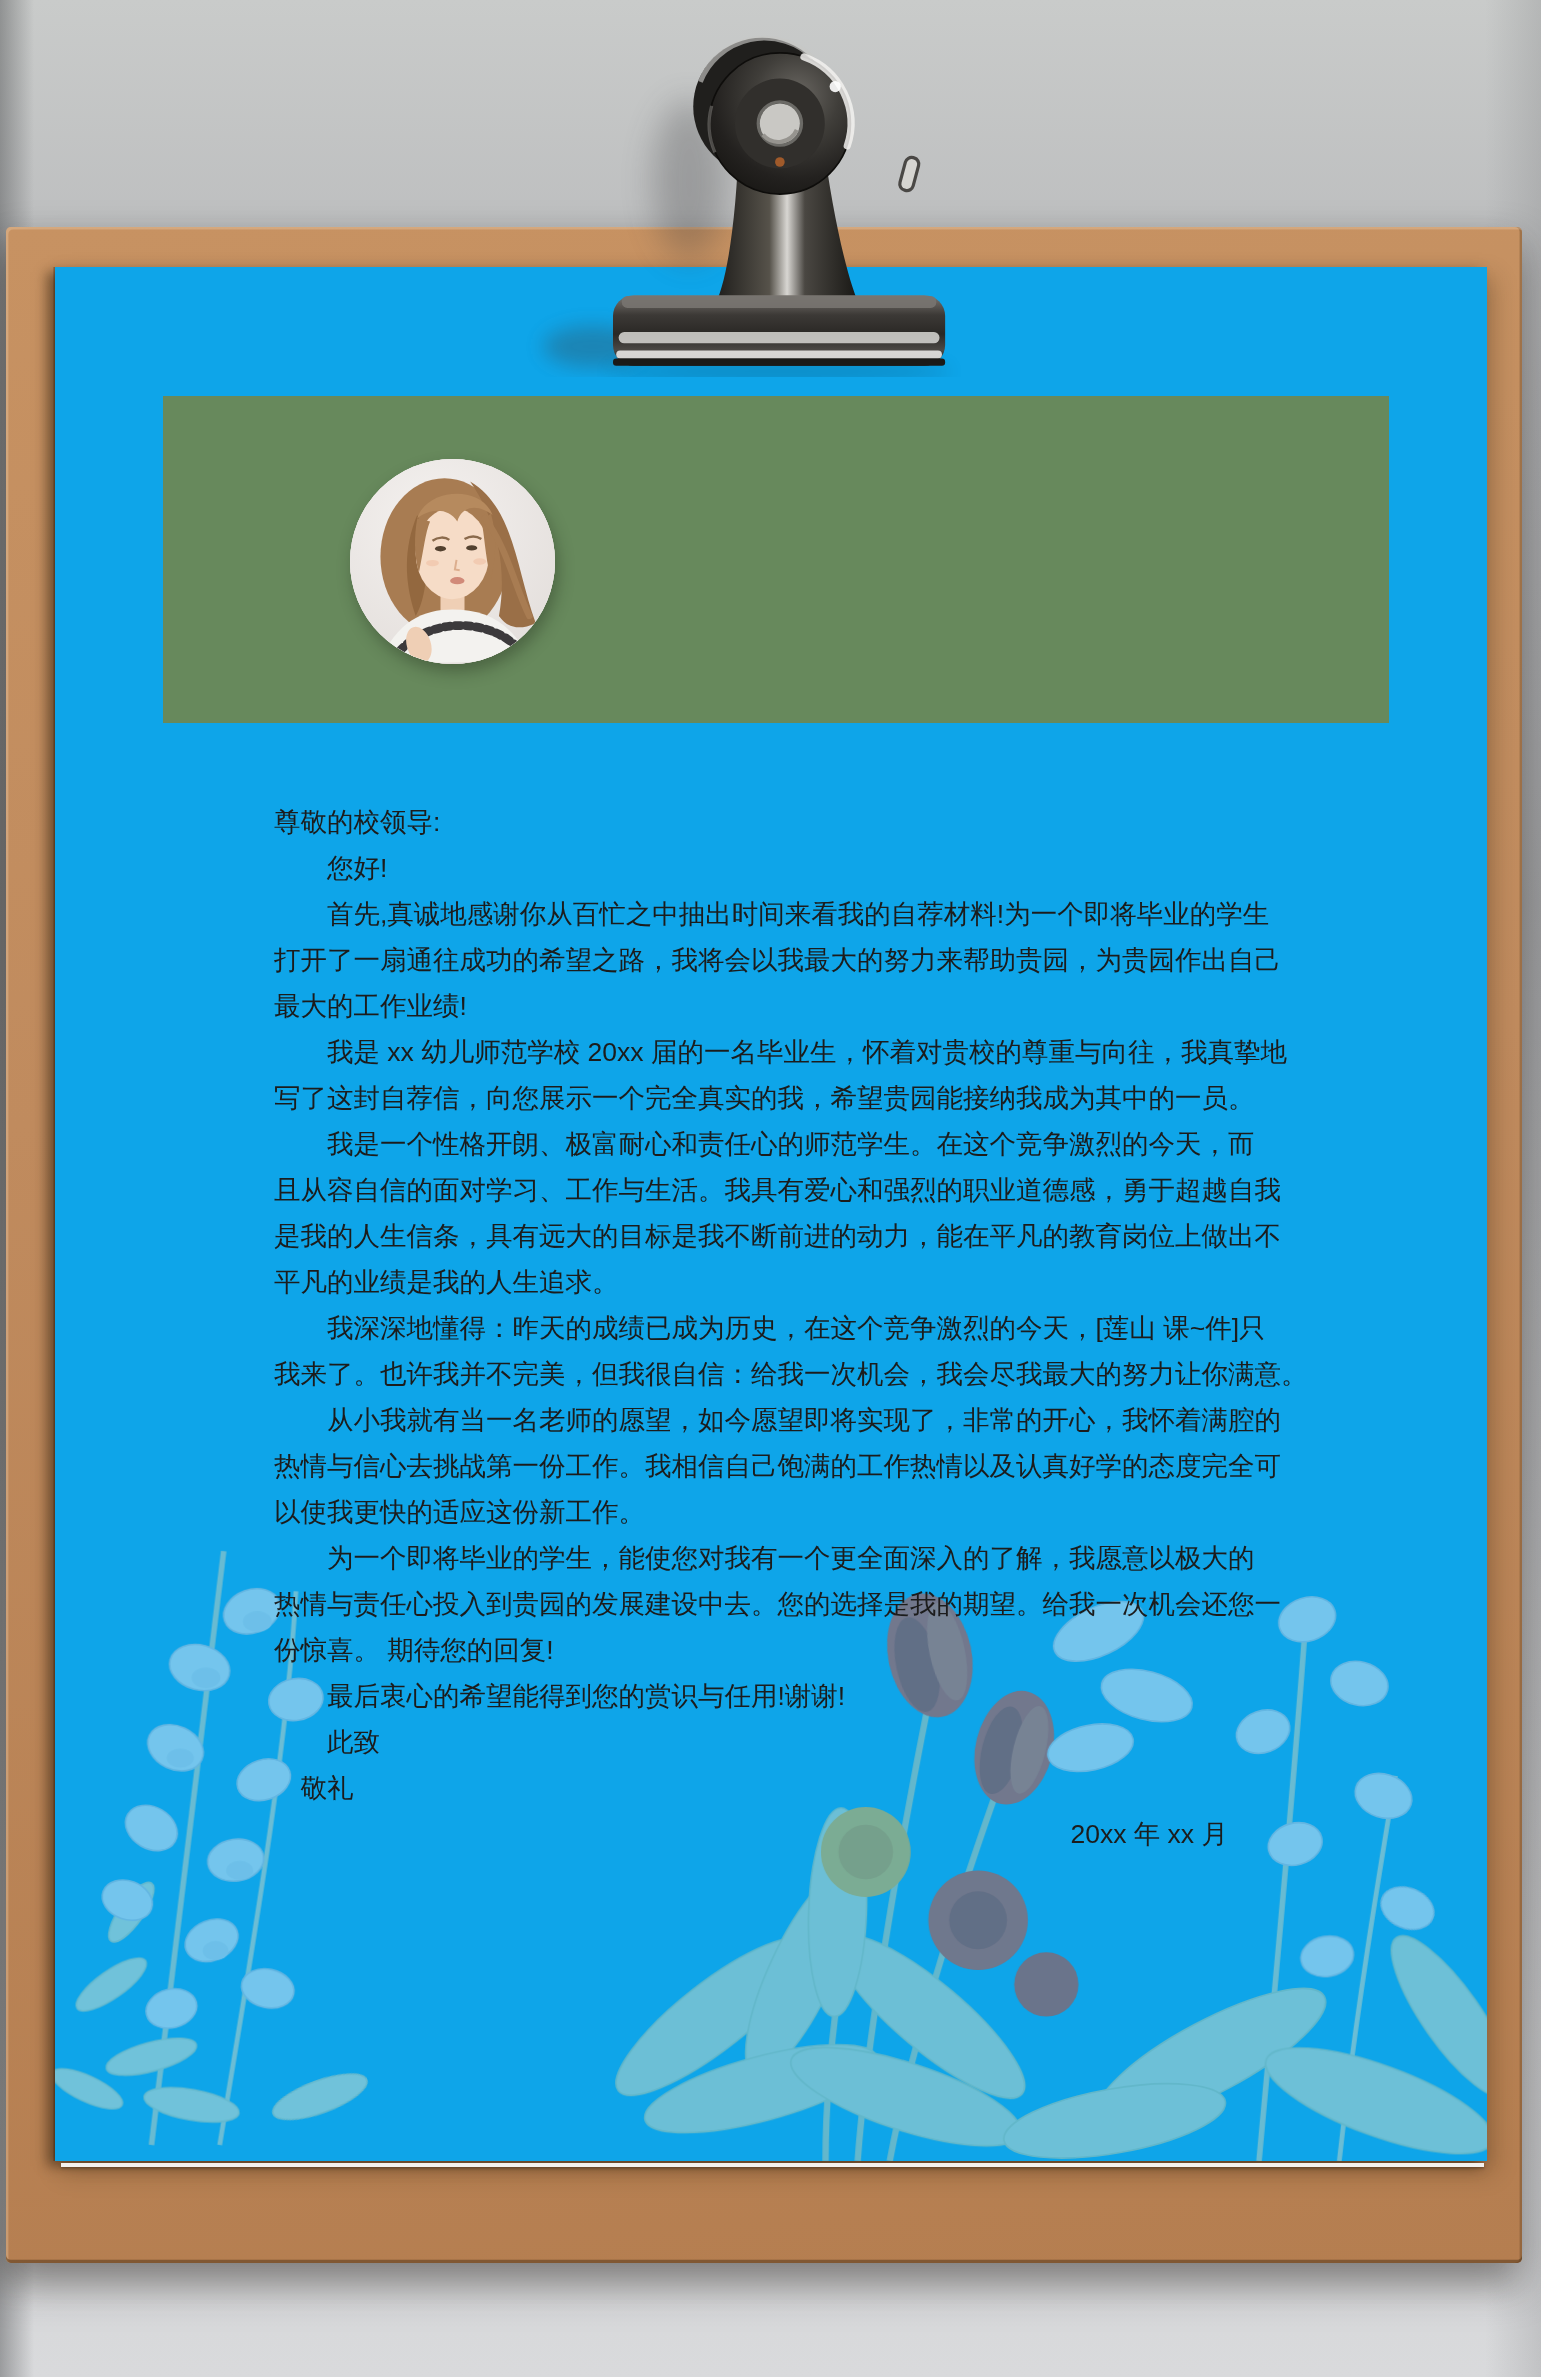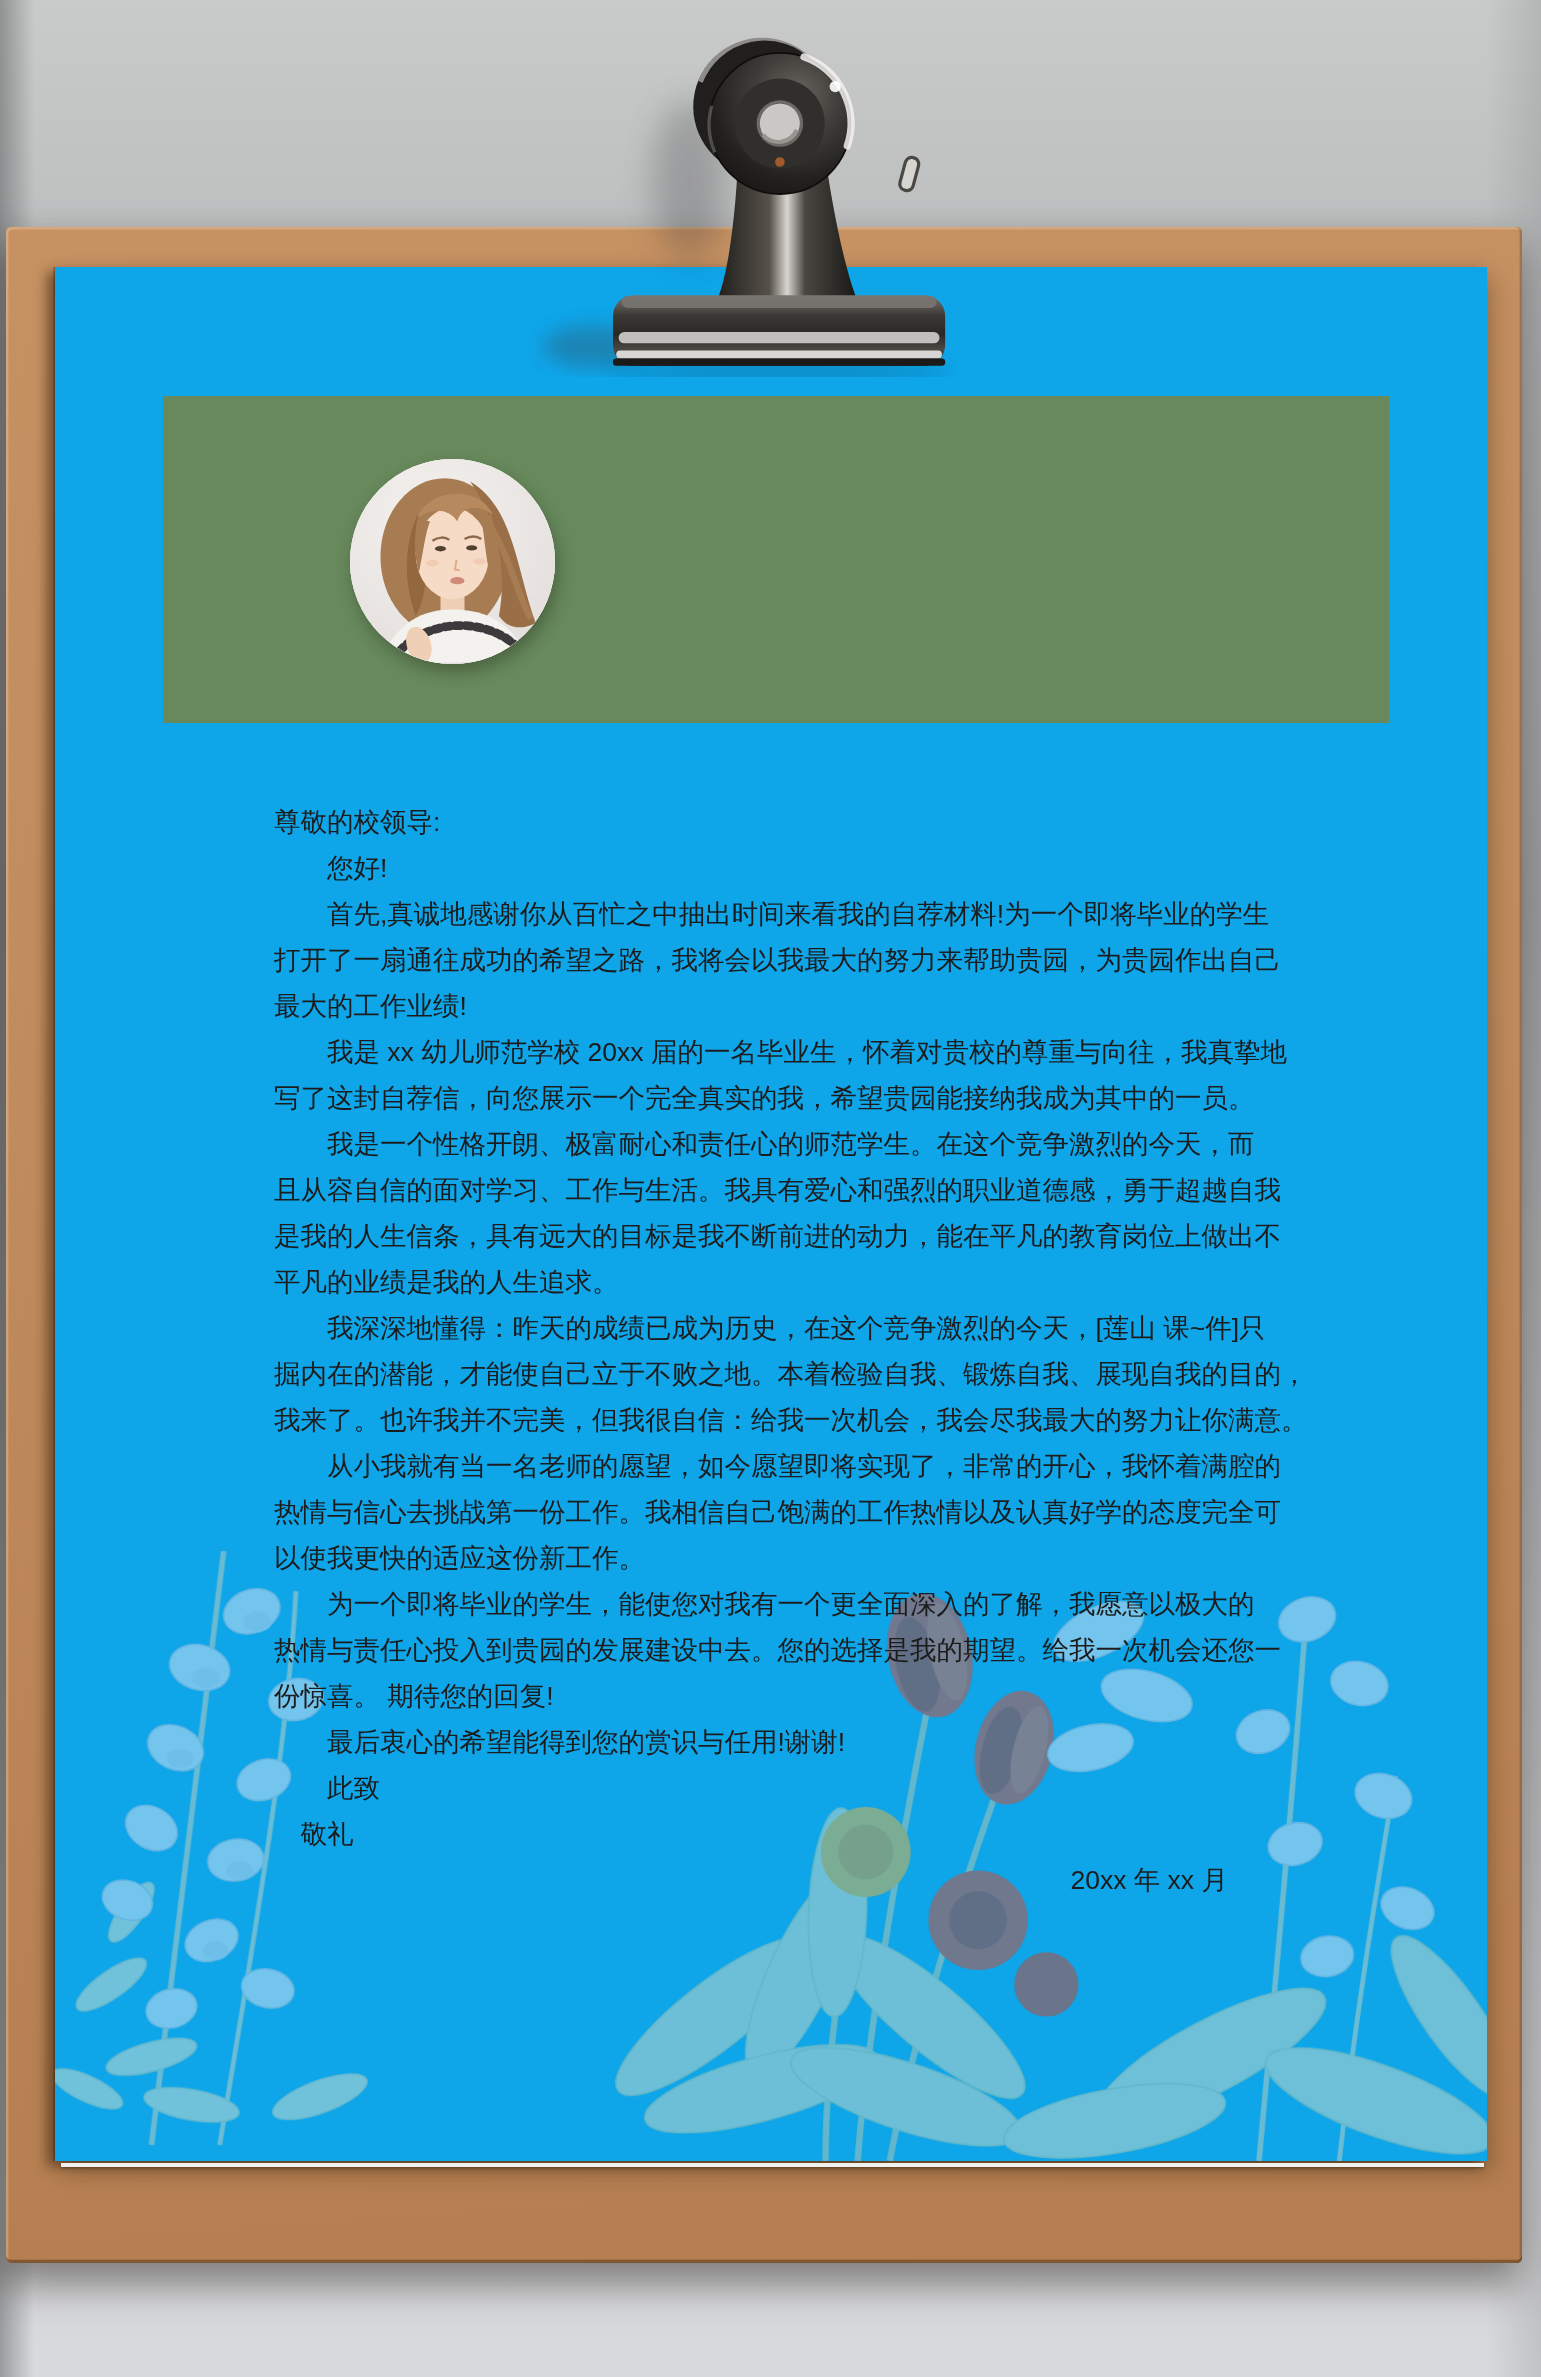--- a/index.html
+++ b/index.html
@@ -200,21 +200,20 @@
     <div class="ln">　　首先,真诚地感谢你从百忙之中抽出时间来看我的自荐材料!为一个即将毕业的学生</div>
     <div class="ln">打开了一扇通往成功的希望之路，我将会以我最大的努力来帮助贵园，为贵园作出自己</div>
     <div class="ln">最大的工作业绩!</div>
     <div class="ln">　　我是 xx 幼儿师范学校 20xx 届的一名毕业生，怀着对贵校的尊重与向往，我真挚地</div>
     <div class="ln">写了这封自荐信，向您展示一个完全真实的我，希望贵园能接纳我成为其中的一员。</div>
     <div class="ln">　　我是一个性格开朗、极富耐心和责任心的师范学生。在这个竞争激烈的今天，而</div>
     <div class="ln">且从容自信的面对学习、工作与生活。我具有爱心和强烈的职业道德感，勇于超越自我</div>
     <div class="ln">是我的人生信条，具有远大的目标是我不断前进的动力，能在平凡的教育岗位上做出不</div>
     <div class="ln">平凡的业绩是我的人生追求。</div>
     <div class="ln">　　我深深地懂得：昨天的成绩已成为历史，在这个竞争激烈的今天，[莲山 课~件]只</div>
-    <div class="ln">掘内在的潜能，才能使自己立于不败之地。本着检验自我、锻炼自我、展现自我的目的，</div>
     <div class="ln">我来了。也许我并不完美，但我很自信：给我一次机会，我会尽我最大的努力让你满意。</div>
     <div class="ln">　　从小我就有当一名老师的愿望，如今愿望即将实现了，非常的开心，我怀着满腔的</div>
     <div class="ln">热情与信心去挑战第一份工作。我相信自己饱满的工作热情以及认真好学的态度完全可</div>
     <div class="ln">以使我更快的适应这份新工作。</div>
     <div class="ln">　　为一个即将毕业的学生，能使您对我有一个更全面深入的了解，我愿意以极大的</div>
     <div class="ln">热情与责任心投入到贵园的发展建设中去。您的选择是我的期望。给我一次机会还您一</div>
     <div class="ln">份惊喜。 期待您的回复!</div>
     <div class="ln">　　最后衷心的希望能得到您的赏识与任用!谢谢!</div>
     <div class="ln">　　此致</div>
     <div class="ln">　敬礼</div>

